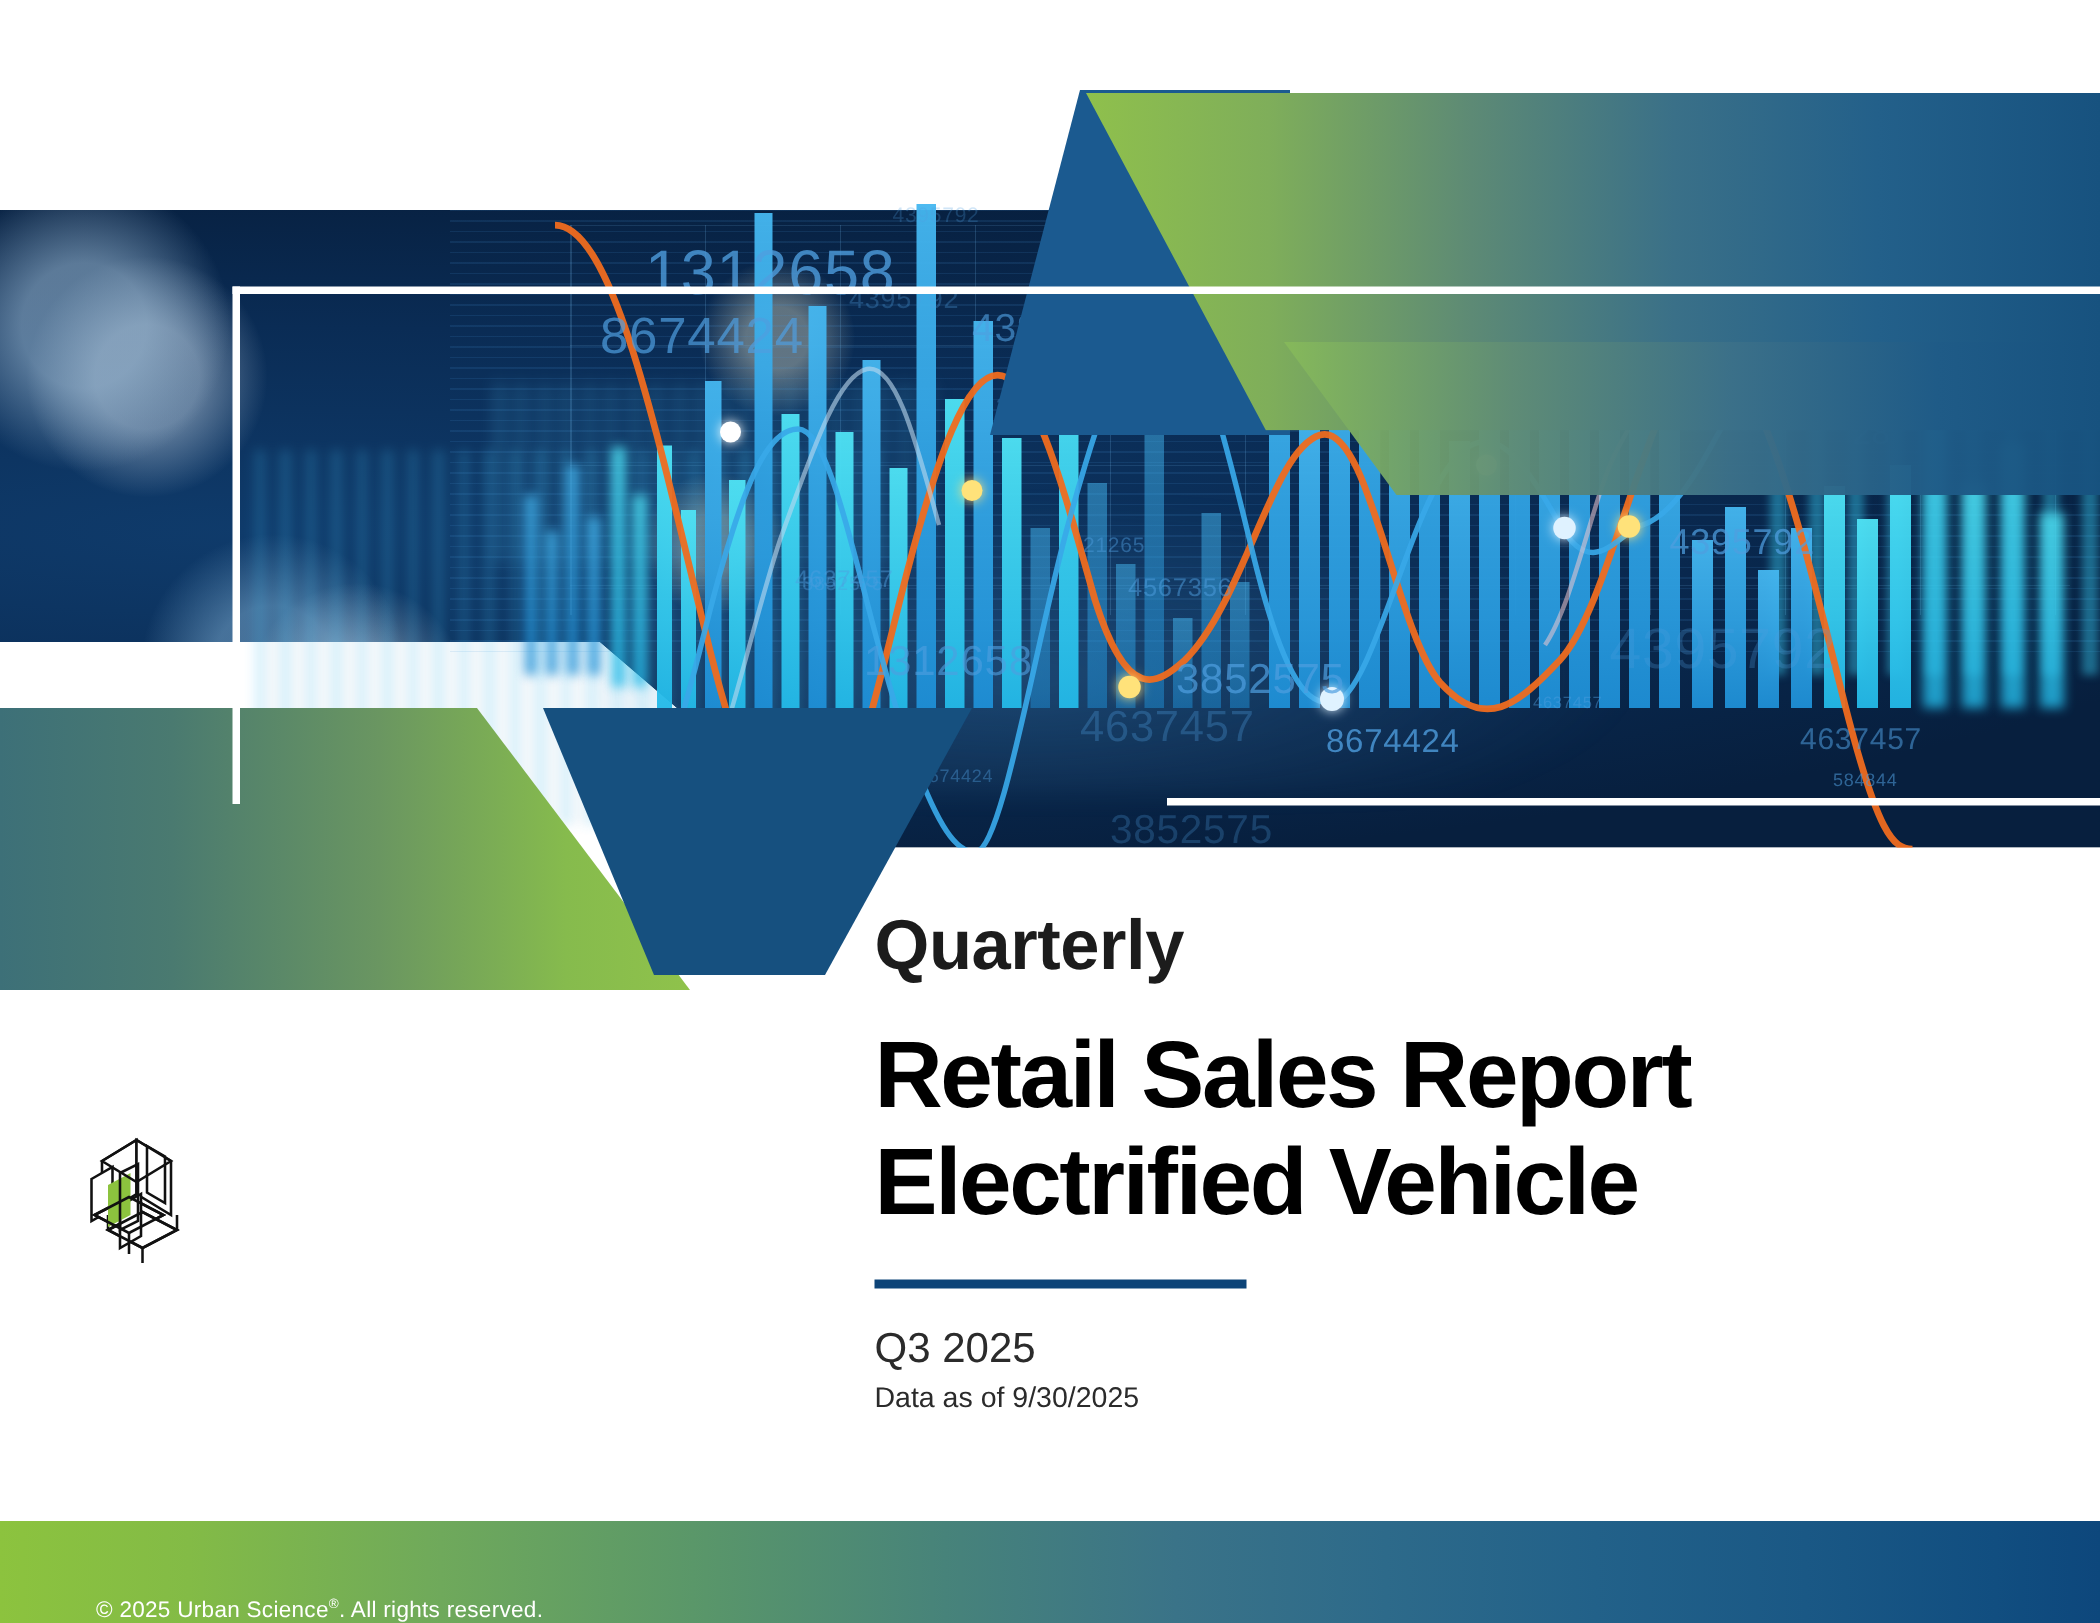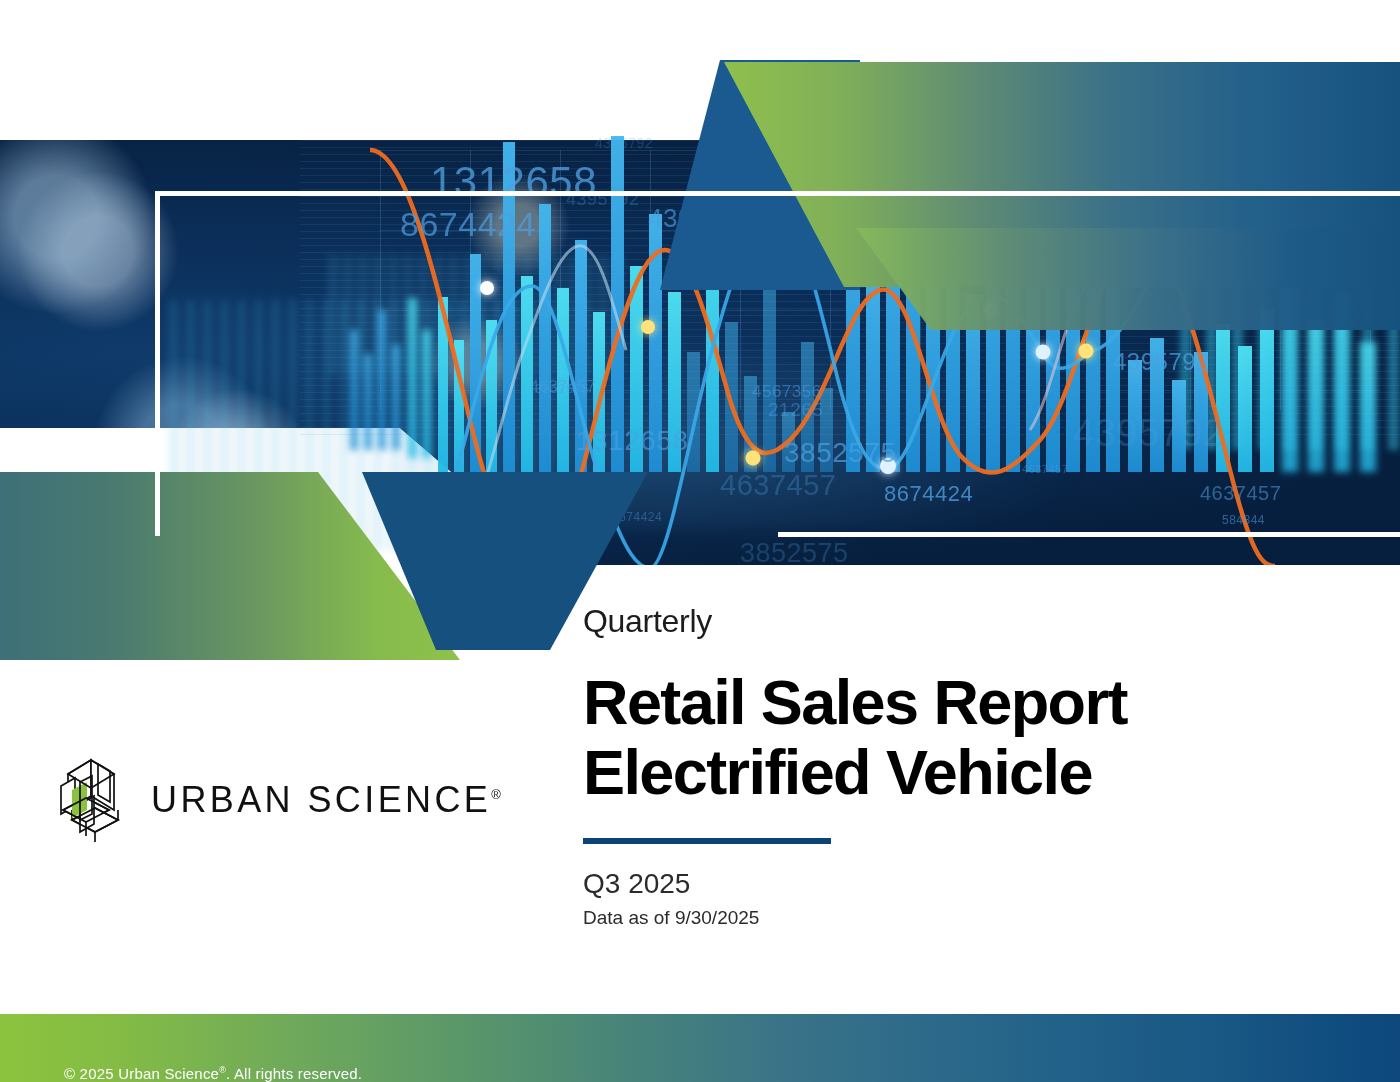--- a/index.html
+++ b/index.html
@@ -119,21 +119,21 @@
     clip-path:polygon(44px 0, 330px 0, 232px 178px, 118px 178px);
   }
   
   .frame-v { left:155px; top:191px; width:5px; height:345px; background:#fff; }
   .frame-h { left:155px; top:191px; width:1245px; height:5px; background:#fff; }
   .frame-h2 { left:778px; top:532px; width:622px; height:5px; background:#fff; }
 
   
   .titleblock { position:absolute; left:583px; top:605px; width:760px; }
   .kicker {
-    font-size:32px; font-weight:400; color:#1c1c1c; letter-spacing:-.3px;
+    font-size:47px; font-weight:700; color:#1c1c1c; letter-spacing:-.3px;
     line-height:1.05;
   }
   .headline {
     margin-top:28px; font-size:63px; font-weight:700; color:#000;
     line-height:1.12; letter-spacing:-1.6px;
   }
   .rule { margin-top:30px; width:248px; height:6px; background:#0d4478; }
   .quarter { margin-top:24px; font-size:28px; color:#2b2b2b; font-weight:400; letter-spacing:0px; }
   .asof { margin-top:7px; font-size:19px; color:#2b2b2b; font-weight:400; }
 
@@ -275,21 +275,21 @@
         <div class="num" style="left: 430px; top: 158px; font-size: 42px; opacity: 0.78;">1312658</div>
         <div class="num" style="left: 728px; top: 155px; font-size: 38px; opacity: 0.34;">456735</div>
         <div class="num" style="left: 400px; top: 205px; font-size: 34px; opacity: 0.7;">8674424</div>
         <div class="num" style="left: 648px; top: 203px; font-size: 26px; opacity: 0.62;">4395792</div>
         <div class="num" style="left: 566px; top: 189px; font-size: 18px; opacity: 0.3;">4395792</div>
         <div class="num" style="left: 595px; top: 135px; font-size: 14px; opacity: 0.26;">4395792</div>
         <div class="num" style="left: 664px; top: 263px; font-size: 15px; opacity: 0.34;">3852575</div>
         <div class="num" style="left: 530px; top: 378px; font-size: 16px; opacity: 0.46;">4637457</div>
         <div class="num" style="left: 462px; top: 480px; font-size: 16px; opacity: 0.24;">4637457</div>
         <div class="num" style="left: 612px; top: 510px; font-size: 12px; opacity: 0.4;">8674424</div>
-        <div class="num" style="left: 768px; top: 355px; font-size: 19px; opacity: 0.44; margin-top: 44px;">21265</div>
+        <div class="num" style="left: 722px; top: 355px; font-size: 14px; opacity: 0.44;">21265</div>
         <div class="num" style="left: 752px; top: 382px; font-size: 17px; opacity: 0.5;">4567356</div>
         <div class="num" style="left: 784px; top: 437px; font-size: 28px; opacity: 0.7;">3852575</div>
         <div class="num" style="left: 720px; top: 469px; font-size: 29px; opacity: 0.3;">4637457</div>
         <div class="num" style="left: 740px; top: 538px; font-size: 27px; opacity: 0.26;">3852575</div>
         <div class="num" style="left: 884px; top: 481px; font-size: 22px; opacity: 0.78;">8674424</div>
         <div class="num" style="left: 1113px; top: 348px; font-size: 24px; opacity: 0.72;">4395792</div>
         <div class="num" style="left: 1053px; top: 232px; font-size: 17px; opacity: 0.48;">4395792</div>
         <div class="num" style="left: 1073px; top: 412px; font-size: 38px; opacity: 0.26;">4395792</div>
         <div class="num" style="left: 1143px; top: 249px; font-size: 22px; opacity: 0.42;">74424</div>
         <div class="num" style="left: 1235px; top: 276px; font-size: 22px; opacity: 0.34;">28</div>
@@ -328,21 +328,20 @@
         <line x1="60" y1="68" x2="60" y2="58"></line>
       </g>
       <polygon points="14,38 29,30 29,58 14,66" fill="#8cc33e"></polygon>
       <g fill="none" stroke="#111" stroke-width="1.7">
         <polygon points="10,22 33,8 56,22 33,36"></polygon>
         <polygon points="22,30 34,24 34,62 22,68"></polygon>
         <polygon points="5,58 28,46 51,58 28,70"></polygon>
         <polygon points="14,68 37,56 60,68 37,80"></polygon>
       </g>
     </svg>
-    <div class="logo-word"><span>URBAN SCIENCE</span><sup>®</sup></div>
   </div>
 
   <div class="titleblock">
     <div class="kicker">Quarterly</div>
     <div class="headline">
       <div>Retail Sales Report</div>
       <div>Electrified Vehicle</div>
     </div>
     <div class="rule"></div>
     <div class="quarter">Q3 2025</div>

